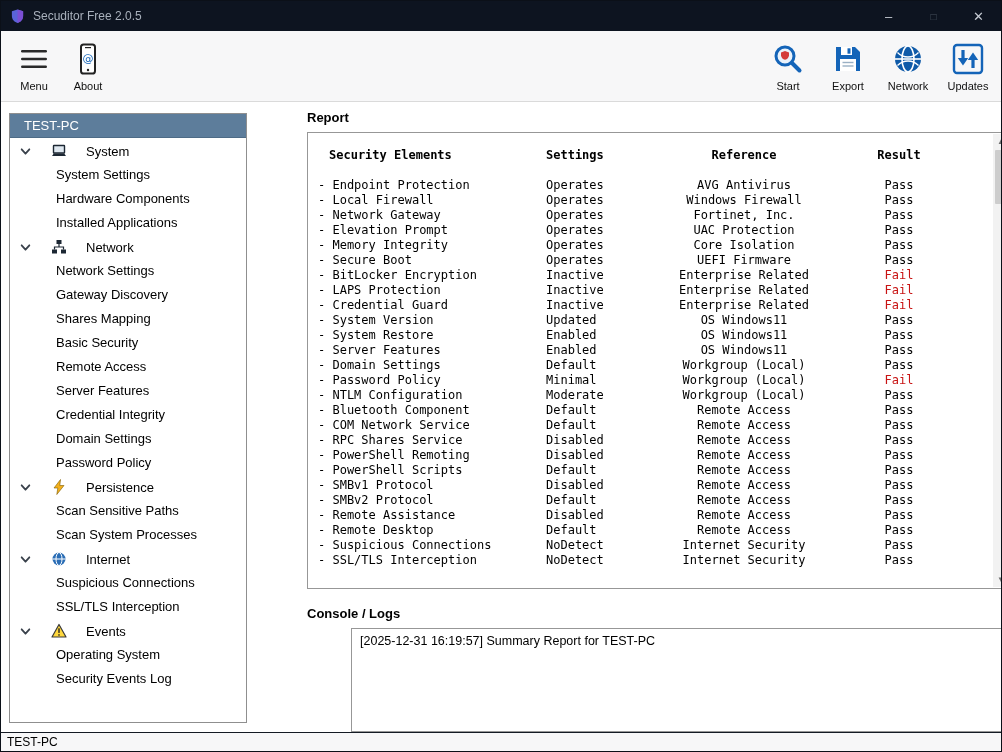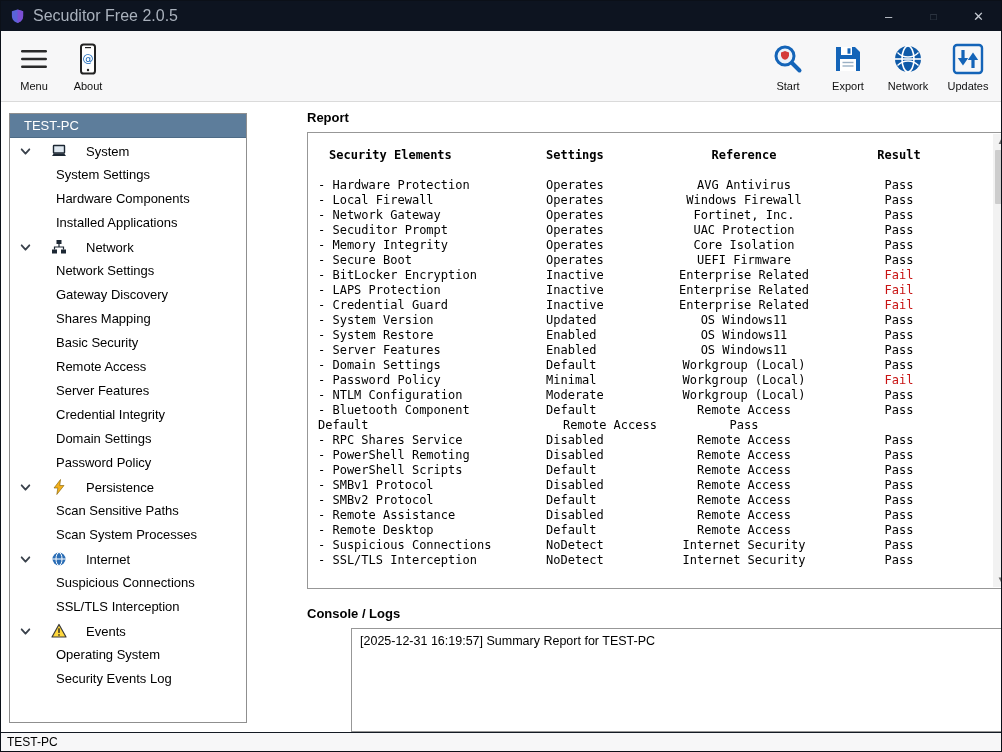--- a/index.html
+++ b/index.html
@@ -5,21 +5,21 @@
   * { box-sizing: border-box; margin: 0; padding: 0; }
   html, body { width: 1002px; height: 752px; }
   body { font-family: "Liberation Sans", sans-serif; background: #ffffff; }
   :root { --accent:#1464b8; --fail:#c81414; --titlebar:#0d1420; --sbheader:#5d7d9b; }
 
   .app { width:1002px; height:752px; border:1px solid #0b1018; display:flex; flex-direction:column; background:#fff; overflow:hidden; }
 
   
   .titlebar { flex:0 0 30px; height:30px; background:var(--titlebar); display:flex; align-items:center; }
   .tb-logo { margin-left:9px; display:flex; align-items:center; }
-  .tb-title { color:#a9b1bc; font-size:16px; margin-left:8px; flex:1; }
+  .tb-title { color:#a9b1bc; font-size:12px; margin-left:8px; flex:1; }
   .tb-btn { width:45px; height:30px; display:flex; align-items:center; justify-content:center; color:#c6ccd4; font-size:13px; cursor:default; }
   .tb-btn.max { color:#49535f; font-size:10px; }
 
   
   .toolbar { flex:0 0 71px; height:71px; background:#f7f7f8; border-bottom:1px solid #dadada; display:flex; align-items:center; justify-content:space-between; padding:0 10px; }
   .tool-group { display:flex; gap:8px; }
   .tool-group.right { gap:14px; }
   .toolbtn { display:flex; flex-direction:column; align-items:center; gap:3px; min-width:46px; cursor:default; }
   .toolbtn .ticon { height:36px; display:flex; align-items:center; justify-content:center; }
   .toolbtn .tlabel { font-size:11px; color:#111; }
@@ -314,42 +314,42 @@
       <div class="report-panel">
         <div class="rtable">
           <div class="thead">
             <span class="c1">Security Elements</span>
             <span class="c2">Settings</span>
             <span class="c3">Reference</span>
             <span class="c4">Result</span>
           </div>
           <div>
   <div class="trow">
-    <span class="c1">- Hardware Protection</span>
+    <span class="c1">- Endpoint Protection</span>
     <span class="c2">Operates</span>
     <span class="c3">AVG Antivirus</span>
     <span class="c4">Pass</span>
   </div>
 
   <div class="trow">
     <span class="c1">- Local Firewall</span>
     <span class="c2">Operates</span>
     <span class="c3">Windows Firewall</span>
     <span class="c4">Pass</span>
   </div>
 
   <div class="trow">
     <span class="c1">- Network Gateway</span>
     <span class="c2">Operates</span>
     <span class="c3">Fortinet, Inc.</span>
     <span class="c4">Pass</span>
   </div>
 
   <div class="trow">
-    <span class="c1">- Secuditor Prompt</span>
+    <span class="c1">- Elevation Prompt</span>
     <span class="c2">Operates</span>
     <span class="c3">UAC Protection</span>
     <span class="c4">Pass</span>
   </div>
 
   <div class="trow">
     <span class="c1">- Memory Integrity</span>
     <span class="c2">Operates</span>
     <span class="c3">Core Isolation</span>
     <span class="c4">Pass</span>
@@ -426,20 +426,21 @@
   </div>
 
   <div class="trow">
     <span class="c1">- Bluetooth Component</span>
     <span class="c2">Default</span>
     <span class="c3">Remote Access</span>
     <span class="c4">Pass</span>
   </div>
 
   <div class="trow">
+    <span class="c1">- COM Network Service</span>
     <span class="c2">Default</span>
     <span class="c3">Remote Access</span>
     <span class="c4">Pass</span>
   </div>
 
   <div class="trow">
     <span class="c1">- RPC Shares Service</span>
     <span class="c2">Disabled</span>
     <span class="c3">Remote Access</span>
     <span class="c4">Pass</span>

